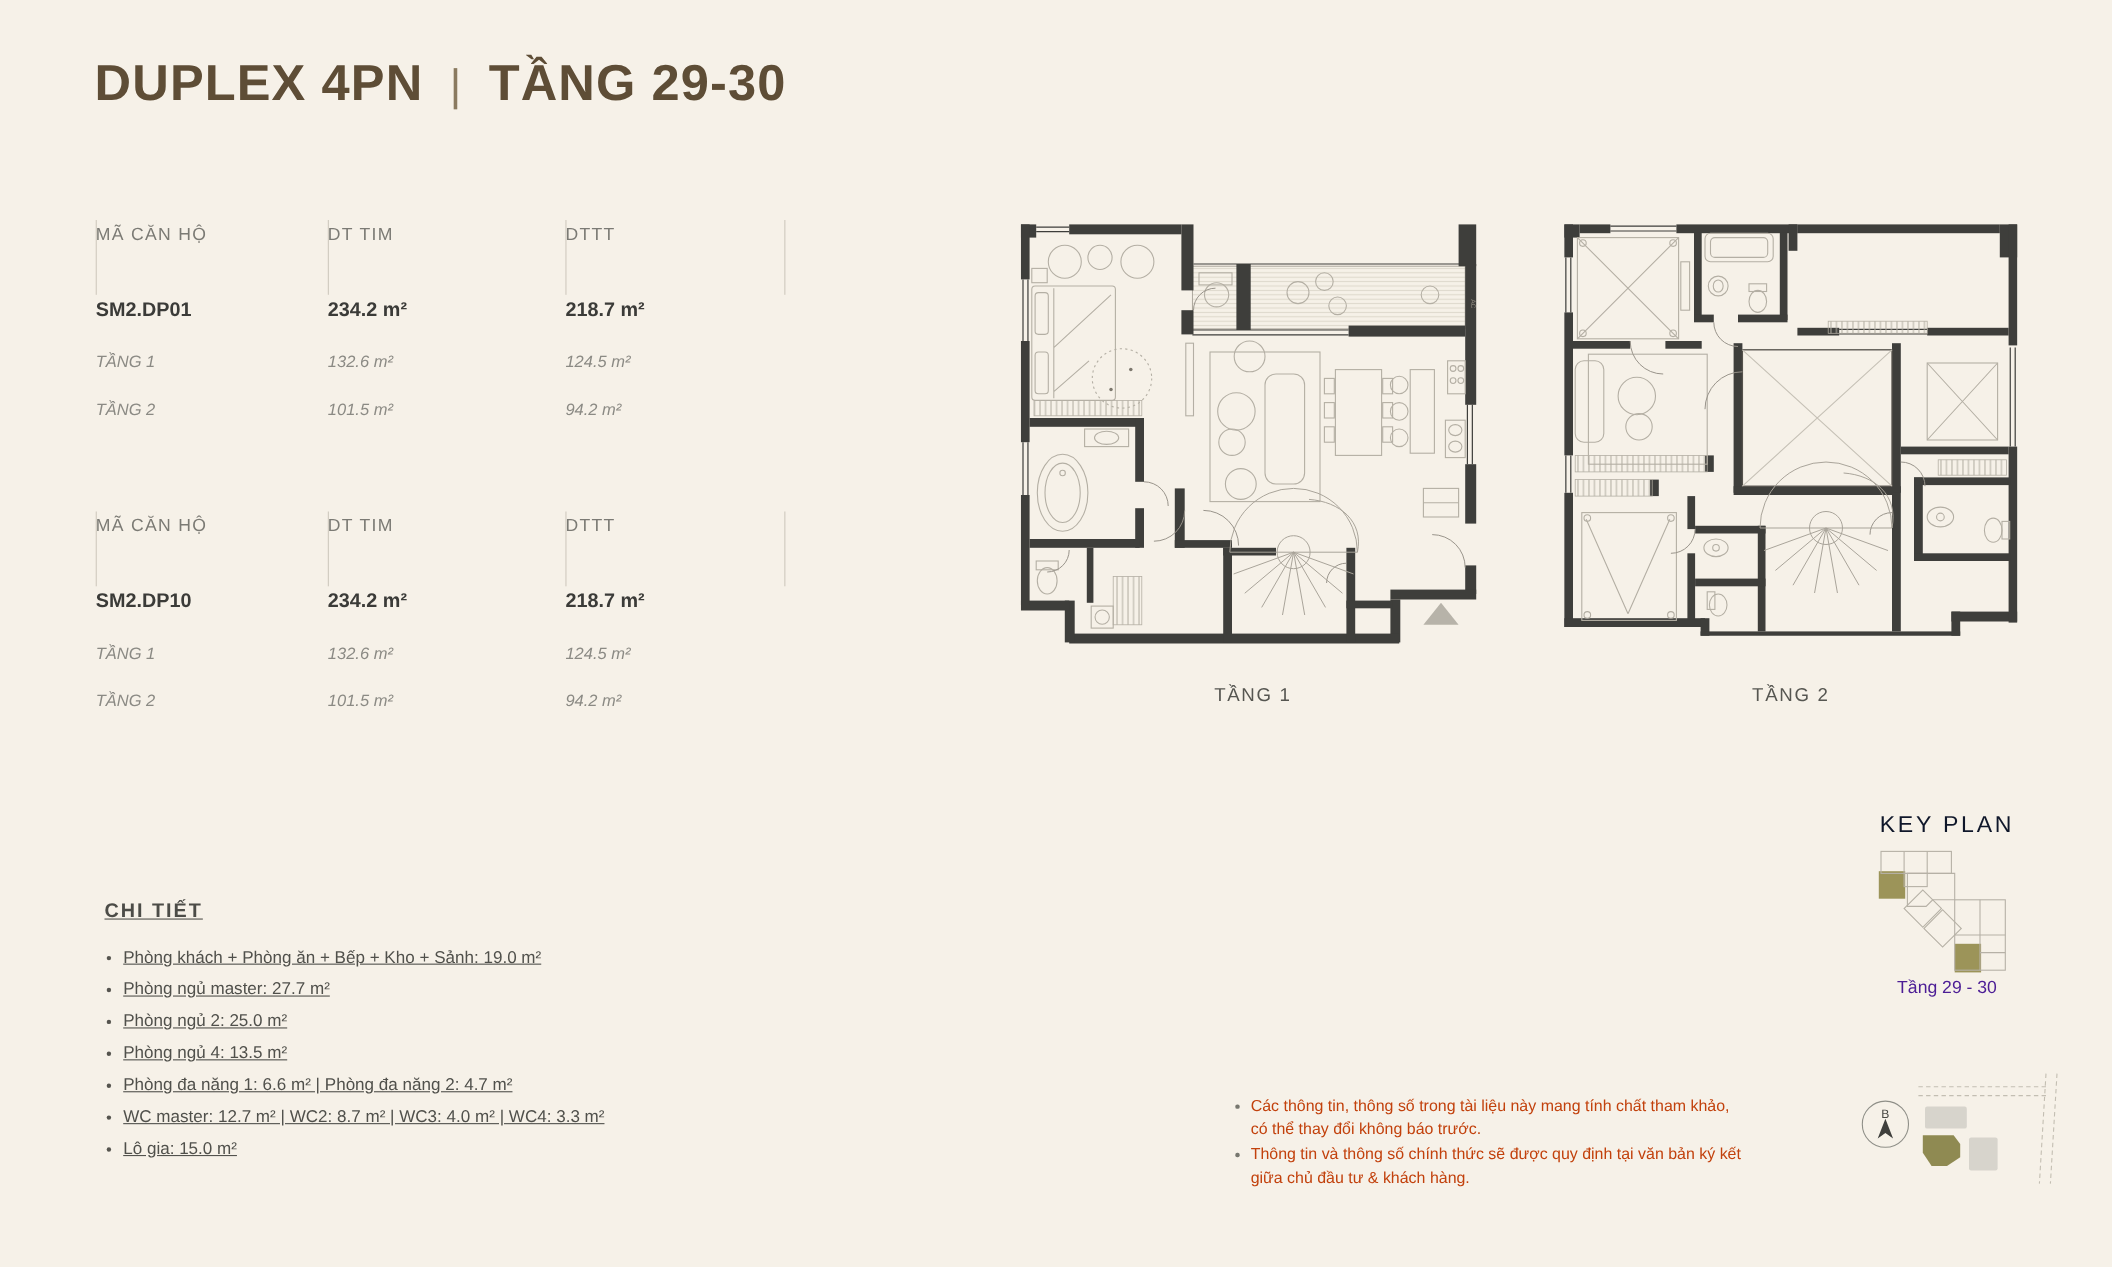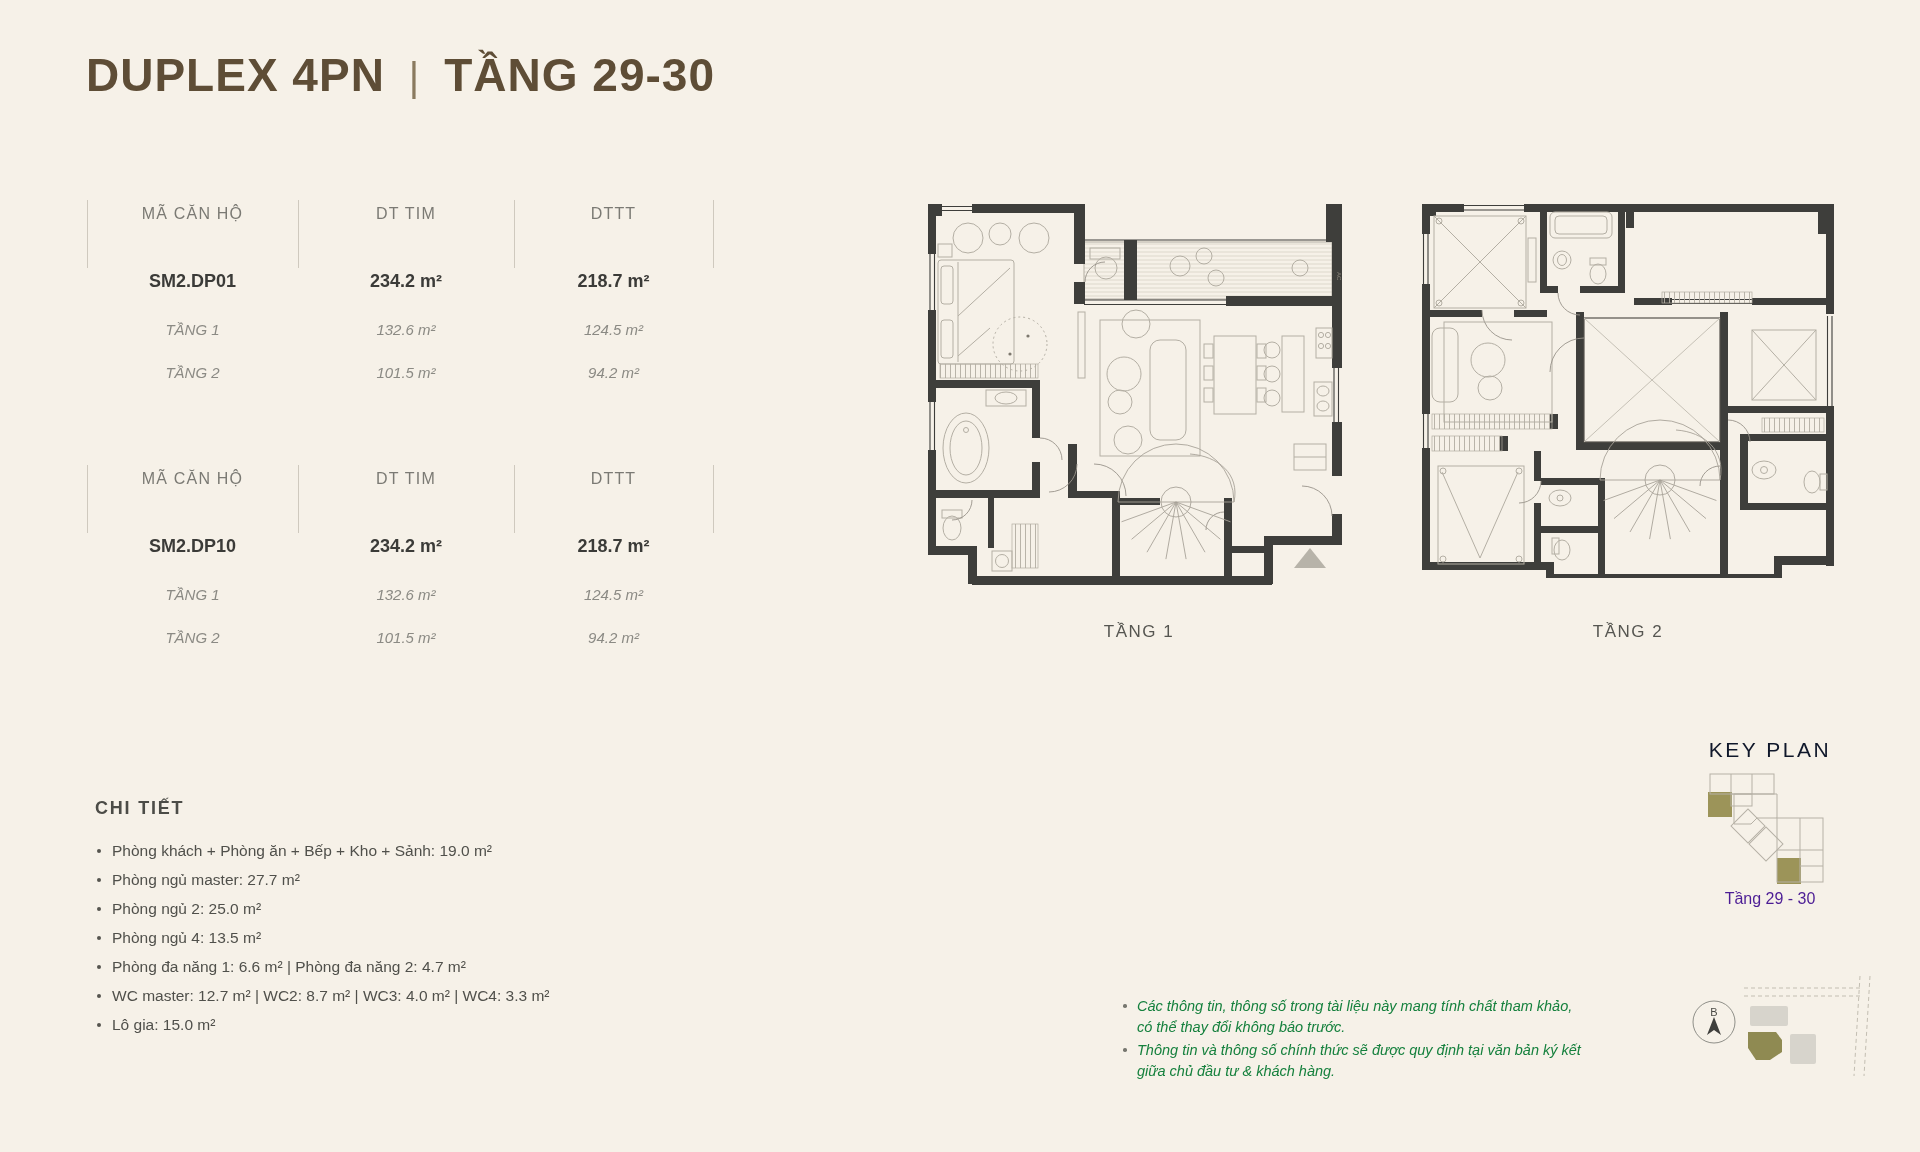--- a/index.html
+++ b/index.html
@@ -8,40 +8,40 @@
   .abs{position:absolute;}
 
   
   .page-title{left:86px;top:48px;font-family:Liberation Sans, sans-serif;color:#5e4d36;
               font-size:46px;font-weight:600;letter-spacing:1px;white-space:nowrap;}
   .page-title .sep{font-weight:400;color:#8a7a5f;margin:0 24px;font-size:40px;}
 
   
   .area-table{left:87px;width:626px;}
   .area-table.t1{top:197px;} .area-table.t2{top:462px;}
-  .tbl-row{display:grid;grid-template-columns:211px 216px 199px;text-align:center;}
+  .tbl-row{display:grid;grid-template-columns:211px 216px 199px;}
   .tbl-head{height:42px;line-height:34px;color:#7b7a74;font-size:16px;letter-spacing:1.2px;}
   .tbl-unit{height:44px;line-height:34px;color:#3b3b38;font-size:18px;font-weight:bold;margin-top:25px;}
   .tbl-floor{height:43px;line-height:43px;color:#8b8a84;font-size:15px;font-style:italic;}
   .tbl-div{position:absolute;top:3px;width:1px;height:68px;background:#cfc9be;}
   .tbl-div.d0{left:0;} .tbl-div.d1{left:211px;} .tbl-div.d2{left:427px;} .tbl-div.d3{left:626px;}
 
   
   .plan-label{font-size:17px;color:#565651;letter-spacing:1.5px;text-align:center;width:220px;}
 
   
-  .details{left:95px;top:798px;width:560px;}
+  .details{left:95px;top:818px;width:560px;text-decoration:underline;}
   .details-heading{font-size:18px;font-weight:bold;letter-spacing:1.8px;color:#4c4c47;margin:0 0 22px 0;}
   .detail-item{position:relative;padding-left:17px;font-size:15.5px;color:#50504b;line-height:20px;margin-bottom:9px;}
   .dot{position:absolute;left:2px;top:8px;width:4px;height:4px;border-radius:50%;background:#55544e;}
 
   
   .notes{left:1122px;top:996px;width:570px;}
-  .note-item{position:relative;padding-left:15px;font-size:14.5px;color:#15803d;line-height:21px;
-             white-space:pre-line;margin-bottom:2px;font-style:italic;}
+  .note-item{position:relative;padding-left:15px;font-size:14.5px;color:#c2410c;line-height:21px;
+             white-space:pre-line;margin-bottom:2px;}
   .note-item .dot{left:1px;top:8px;width:3.5px;height:3.5px;background:#77776f;}
 
   
   .keyplan-title{left:1690px;top:738px;width:160px;text-align:center;font-size:21px;
                  letter-spacing:2.5px;color:#0f172a;}
   .keyplan-caption{left:1685px;top:890px;width:170px;text-align:center;font-size:16px;color:#4c1d95;}
 
   svg{display:block;}
 </style>
 </head>

